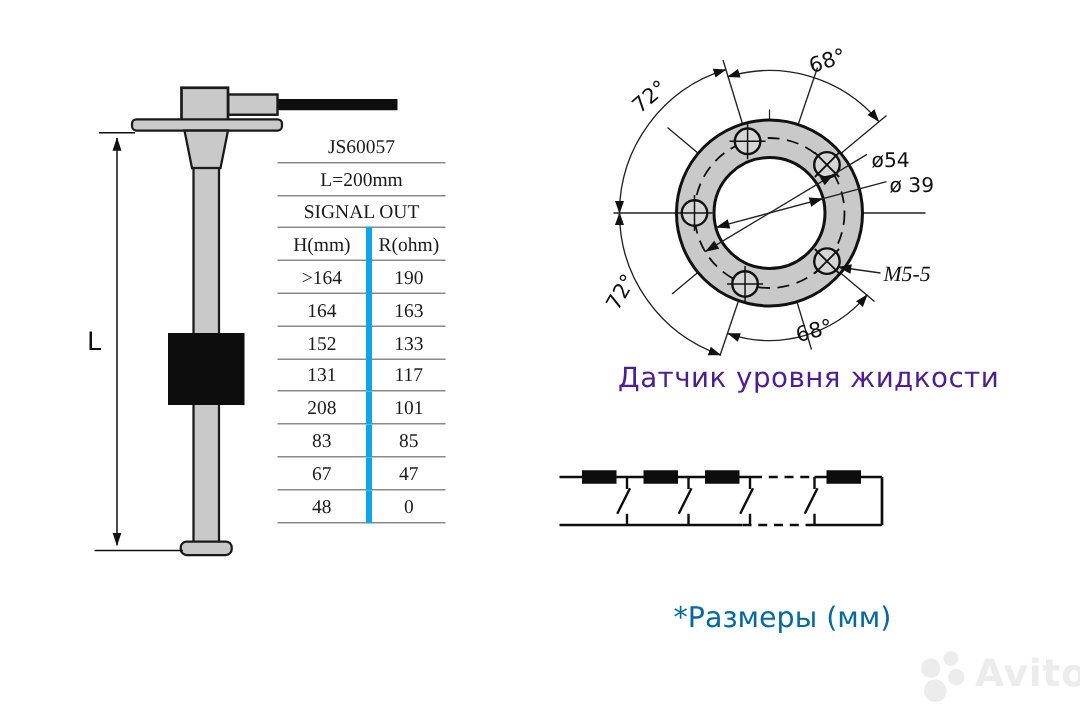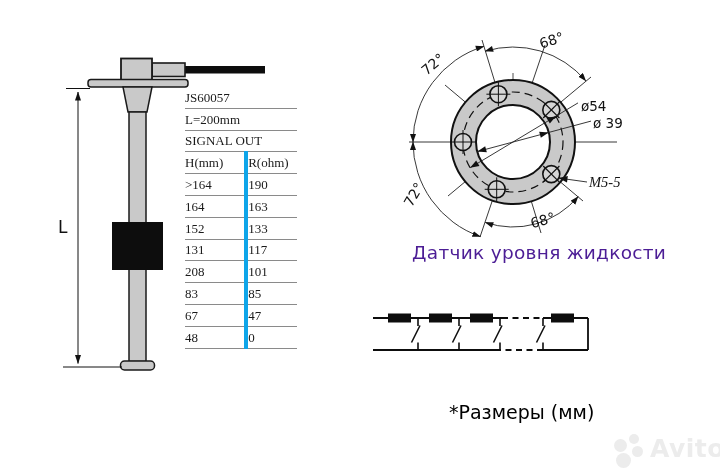--- a/index.html
+++ b/index.html
@@ -3,29 +3,29 @@
 <meta charset="utf-8">
 <style>
   html,body{margin:0;padding:0;background:#ffffff;}
   .canvas{position:relative;width:720px;height:471px;background:#ffffff;overflow:hidden;
           font-family:"DejaVu Sans",sans-serif;color:#111;}
   .abs{position:absolute;}
 
   
   .spec-table{position:absolute;left:185px;top:87px;width:112px;border-collapse:collapse;
               font-family:"Liberation Serif","DejaVu Serif",serif;font-size:13px;color:#1a1a1a;}
-  .spec-table td{height:20.8px;text-align:left;vertical-align:middle;
+  .spec-table td{height:20.8px;text-align:center;vertical-align:middle;
                  border-bottom:1px solid #8a8a8a;padding:0;line-height:1;}
   .spec-table tr.no-top td{border-top:none;}
   .spec-table td.col-h{width:62px;}
   .spec-table td.col-r{width:50px;border-left:4px solid #0ea5e9;}
 
   .title-caption{position:absolute;left:412px;top:242px;font-size:18.5px;color:#4c1d95;
                  letter-spacing:0.3px;white-space:nowrap;}
-  .units-caption{position:absolute;left:449px;top:401px;font-size:19px;color:#000000;
+  .units-caption{position:absolute;left:449px;top:401px;font-size:19px;color:#0369a1;
                  white-space:nowrap;}
 
   svg text{font-family:"DejaVu Sans",sans-serif;fill:#111;}
   svg .serif-it{font-family:"Liberation Serif","DejaVu Serif",serif;font-style:italic;}
 
   
   .wm{position:absolute;left:614px;top:431px;width:102px;height:38px;color:#ececec;}
   .wm .dot{position:absolute;border-radius:50%;background:#ececec;}
   .wm .wm-text{position:absolute;left:36px;top:3px;font-size:25px;font-weight:bold;
                letter-spacing:0.5px;color:#ececec;}

